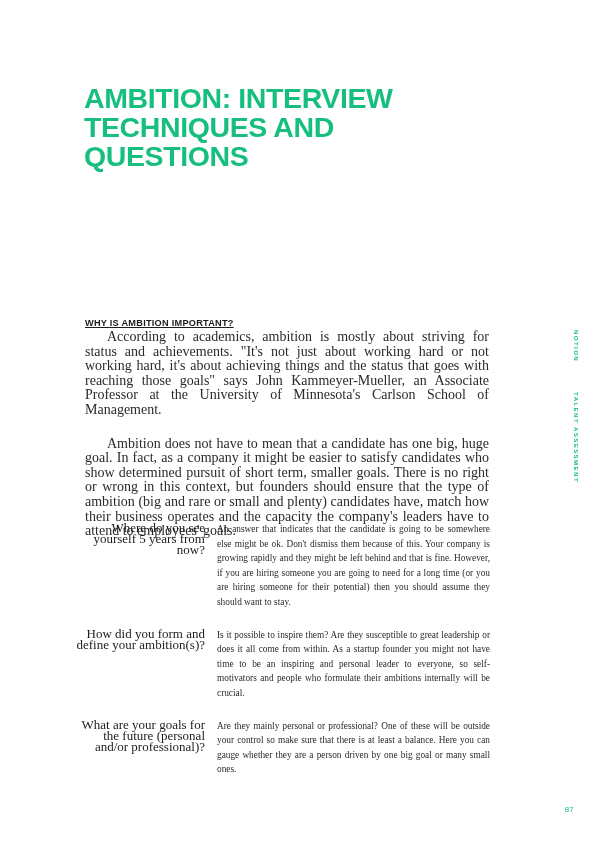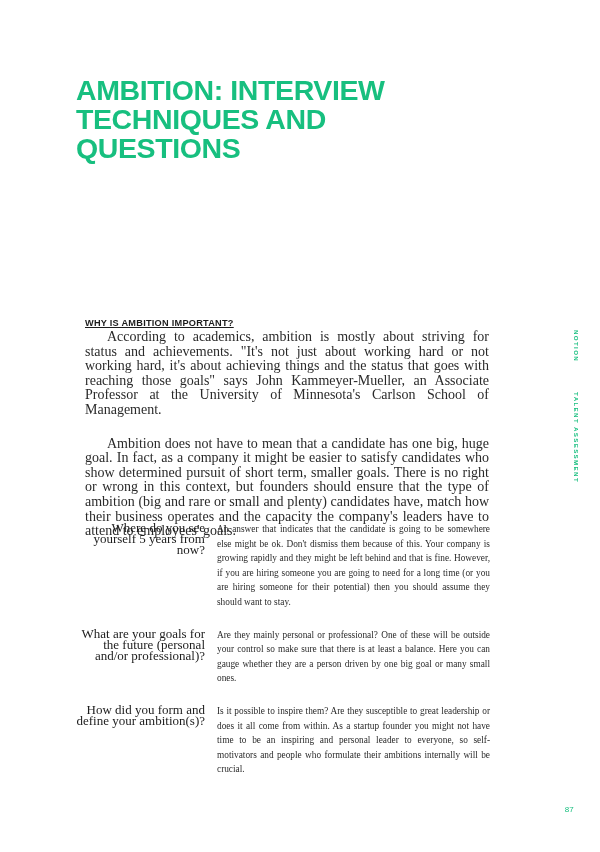--- a/index.html
+++ b/index.html
@@ -28,21 +28,21 @@
     left: 76px;
     top: 76px;
     width: 420px;
     color: #17bf7f;
     font-family: "Liberation Sans", sans-serif;
     font-weight: bold;
     font-size: 28.5px;
     line-height: 29px;
     letter-spacing: -0.4px;
     text-transform: uppercase;
-    margin: 0;
+    margin: 8px;
   }
 
   
   .body-block {
     position: absolute;
     left: 85px;
     top: 318px;
     width: 404px;
   }
   .section-heading {
@@ -154,27 +154,27 @@
   </div>
 
   <div class="qa-block">
 
     <div class="qa-row">
       <div class="qa-question">Where do you see yourself 5 years from now?</div>
       <div class="qa-answer">An answer that indicates that the candidate is going to be somewhere else might be ok. Don't dismiss them because of this. Your company is growing rapidly and they might be left behind and that is fine. However, if you are hiring someone you are going to need for a long time (or you are hiring someone for their potential) then you should assume they should want to stay.</div>
     </div>
 
     <div class="qa-row">
-      <div class="qa-question">What are your goals for the future (personal and/or professional)?</div>
-      <div class="qa-answer">Are they mainly personal or professional? One of these will be outside your control so make sure that there is at least a balance. Here you can gauge whether they are a person driven by one big goal or many small ones.</div>
+      <div class="qa-question">How did you form and define your ambition(s)?</div>
+      <div class="qa-answer">Is it possible to inspire them? Are they susceptible to great leadership or does it all come from within. As a startup founder you might not have time to be an inspiring and personal leader to everyone, so self-motivators and people who formulate their ambitions internally will be crucial.</div>
     </div>
 
     <div class="qa-row">
-      <div class="qa-question">How did you form and define your ambition(s)?</div>
-      <div class="qa-answer">Is it possible to inspire them? Are they susceptible to great leadership or does it all come from within. As a startup founder you might not have time to be an inspiring and personal leader to everyone, so self-motivators and people who formulate their ambitions internally will be crucial.</div>
+      <div class="qa-question">What are your goals for the future (personal and/or professional)?</div>
+      <div class="qa-answer">Are they mainly personal or professional? One of these will be outside your control so make sure that there is at least a balance. Here you can gauge whether they are a person driven by one big goal or many small ones.</div>
     </div>
 
   </div>
 
   <div class="side-rail">
     <span class="rail-text">NOTION</span>
     <span class="rail-text secondary">TALENT ASSESSMENT</span>
   </div>
 
   <div class="page-number">87</div>

